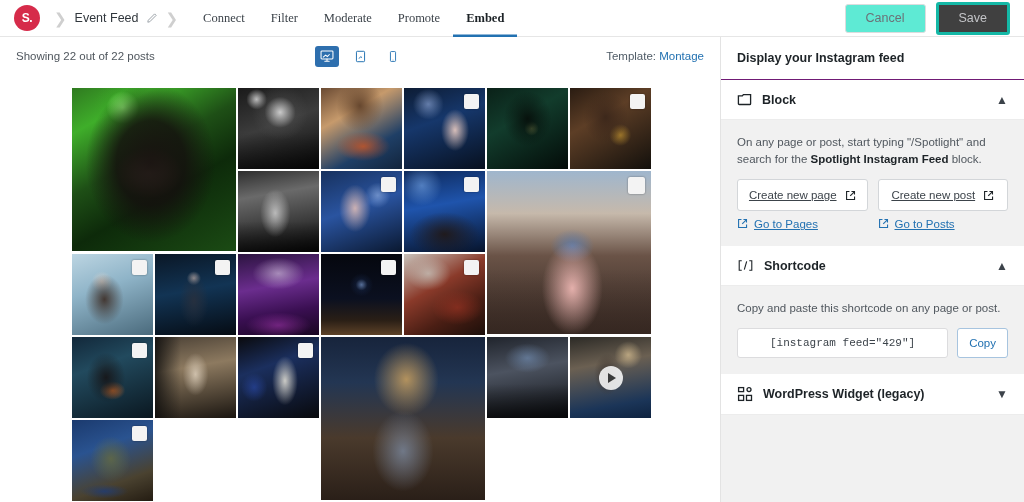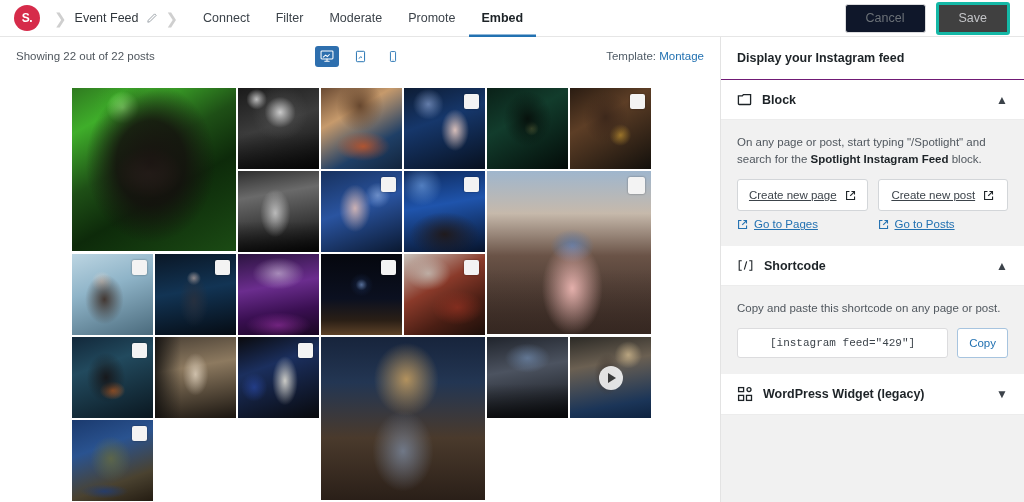--- a/index.html
+++ b/index.html
@@ -30,36 +30,36 @@
   .chev {
     color: #cfcfcf; font-size: 15px; padding: 0 8px; flex:none;
     font-weight: 300; line-height: 1;
   }
   .feedname {
     font-size: 12.5px; color: #31373d; white-space: nowrap;
   }
   .pencil {
     margin-left: 7px; color: #9aa1a8; display:inline-flex; align-items:center;
   }
-  .nav { display: flex; align-items: center; height: 37px; margin-left: 4px; }
+  .nav { display: flex; align-items: center; height: 37px; margin-left: 4px; font-family: Liberation Serif, serif; }
   .nav-item {
     font-size: 12.5px; color: #3c434a; padding: 0 13px;
     height: 37px; display: flex; align-items: center;
     white-space: nowrap; cursor: pointer;
   }
   .nav-item.active {
     color: #1d2327; font-weight: bold;
     box-shadow: inset 0 -2.5px 0 #2271b1;
   }
   .topbar-right {
     margin-left: auto; display: flex; align-items: center; gap: 10px;
   }
   .btn-cancel, .btn-save {
     font-size: 12.5px; padding: 6px 20px; border-radius: 3px;
-    background: #0f172a; cursor: pointer; line-height: 1.2;
+    background: #5eead4; cursor: pointer; line-height: 1.2;
   }
   .btn-cancel { border: 1px solid #dcdcde; color: #6b7177; }
   .btn-save   { border: 3px solid #14b8a6; color: #c3c4c7; background:#404040; }
 
   
   .preview {
     position: absolute; top: 37px; left: 0; width: 720px; height: 465px;
     background: #fff; overflow: hidden;
   }
   .preview-bar {
@@ -141,21 +141,21 @@
   .btn-row { display: flex; gap: 10px; }
   .sb-btn {
     flex: 1; background: #fff; border: 1px solid #d3d6d9; border-radius: 3px;
     padding: 9px 6px; font-size: 11.5px; color: #3c434a; cursor: pointer;
     display: flex; align-items: center; justify-content: center; gap: 8px;
     white-space: nowrap;
     text-decoration: underline;
   }
   .link-row { display: flex; gap: 10px; margin-top: 7px; }
   .sb-link {
-    flex: 1; display: flex; align-items: flex-end; gap: 6px;
+    flex: 1; display: flex; align-items: flex-start; gap: 6px;
     font-size: 11.5px; color: #2271b1; text-decoration: underline;
     cursor: pointer;
   }
   .code-wrap { display: flex; align-items: center; gap: 9px; margin-top: 11px; }
   .code-field {
     flex: 1; background: #fff; border: 1px solid #dcdcde; border-radius: 3px;
     padding: 8px 6px; text-align: center;
     font-family: "Liberation Mono", "DejaVu Sans Mono", monospace;
     font-size: 11px; color: #3c434a;
   }

